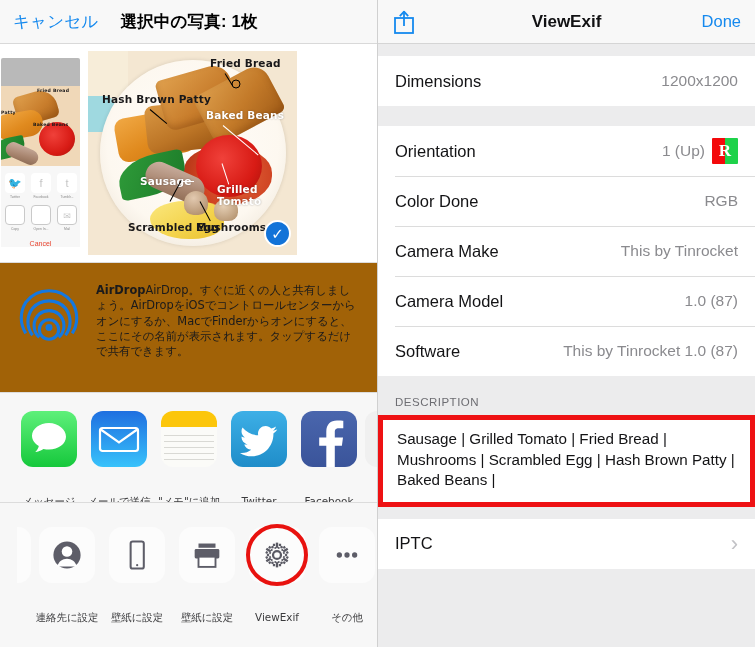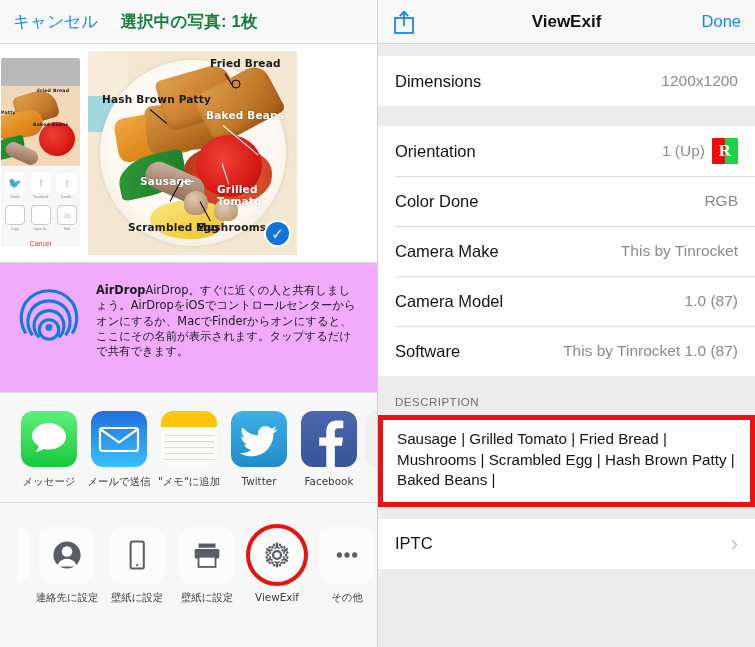--- a/index.html
+++ b/index.html
@@ -23,21 +23,21 @@
     height: 44px; min-height: 44px;
     background: #f8f8f8;
     border-bottom: 1px solid #d9d9d9;
     display: flex; align-items: center;
     position: relative;
   }
   .l-cancel {
     color: #1589ee; font-size: 16.5px; margin-left: 13px; letter-spacing: .2px;
   }
   .l-title {
-    font-size: 16.5px; font-weight: bold; color: #15803d;
+    font-size: 16.5px; font-weight: bold; color: #000000;
     margin-left: 22px; letter-spacing: .2px;
   }
 
   
   .photo-strip {
     height: 219px; min-height: 219px;
     background: #ffffff;
     border-bottom: 1px solid #dcdcdc;
     display: flex; align-items: center;
     padding-left: 0px;
@@ -124,21 +124,21 @@
   .check-sel {
     position: absolute; right: 6px; bottom: 8px;
     width: 27px; height: 27px; border-radius: 50%;
     background: #1273d8; border: 2px solid #fff;
     display: flex; align-items: center; justify-content: center;
     color: #fff; font-size: 15px; font-weight: bold;
   }
 
   
   .airdrop {
-    height: 130px; min-height: 130px; background: #f0abfc;
+    height: 130px; min-height: 130px; background: #a16207;
     border-bottom: 1px solid #dcdcdc;
     display: flex; padding: 18px 16px 0 18px;
   }
   .ad-icon { width: 62px; height: 62px; flex: 0 0 auto; margin-top: 2px; }
   .ad-text {
     font-size: 11.4px; line-height: 15.3px; color: #1a1a1c;
     margin-left: 16px; padding-top: 2px;
     font-family: "DejaVu Sans", sans-serif;
   }
   .ad-text b { font-weight: bold; }
@@ -148,21 +148,21 @@
     background: #f7f7f7;
     border-bottom: 1px solid #dcdcdc;
     height: 110px; min-height:110px;
     display: flex; align-items: flex-start;
     padding: 18px 0 0 14px;
     overflow: hidden;
   }
   .app-row.second { height: 142px; border-bottom: none; padding-top: 24px; padding-left: 16px;}
   .app-item {
     width: 70px; flex: 0 0 auto; 
-    display:flex; flex-direction: column; align-items: center;
+    display:flex; flex-direction: column; align-items: center; gap: 20px;
   }
   .app-ico { width: 56px; height: 56px; border-radius: 12px; position: relative; overflow:hidden; }
   .app-name { font-size: 10.4px; color: #3b3b3d; margin-top: 8px; white-space: nowrap;
     font-family: "DejaVu Sans", sans-serif;}
   
   .act-ico {
     width: 56px; height: 56px; border-radius: 13px; background: #fcfcfc;
     display:flex; align-items:center; justify-content:center; position: relative;
   }
   .highlight-ring {

